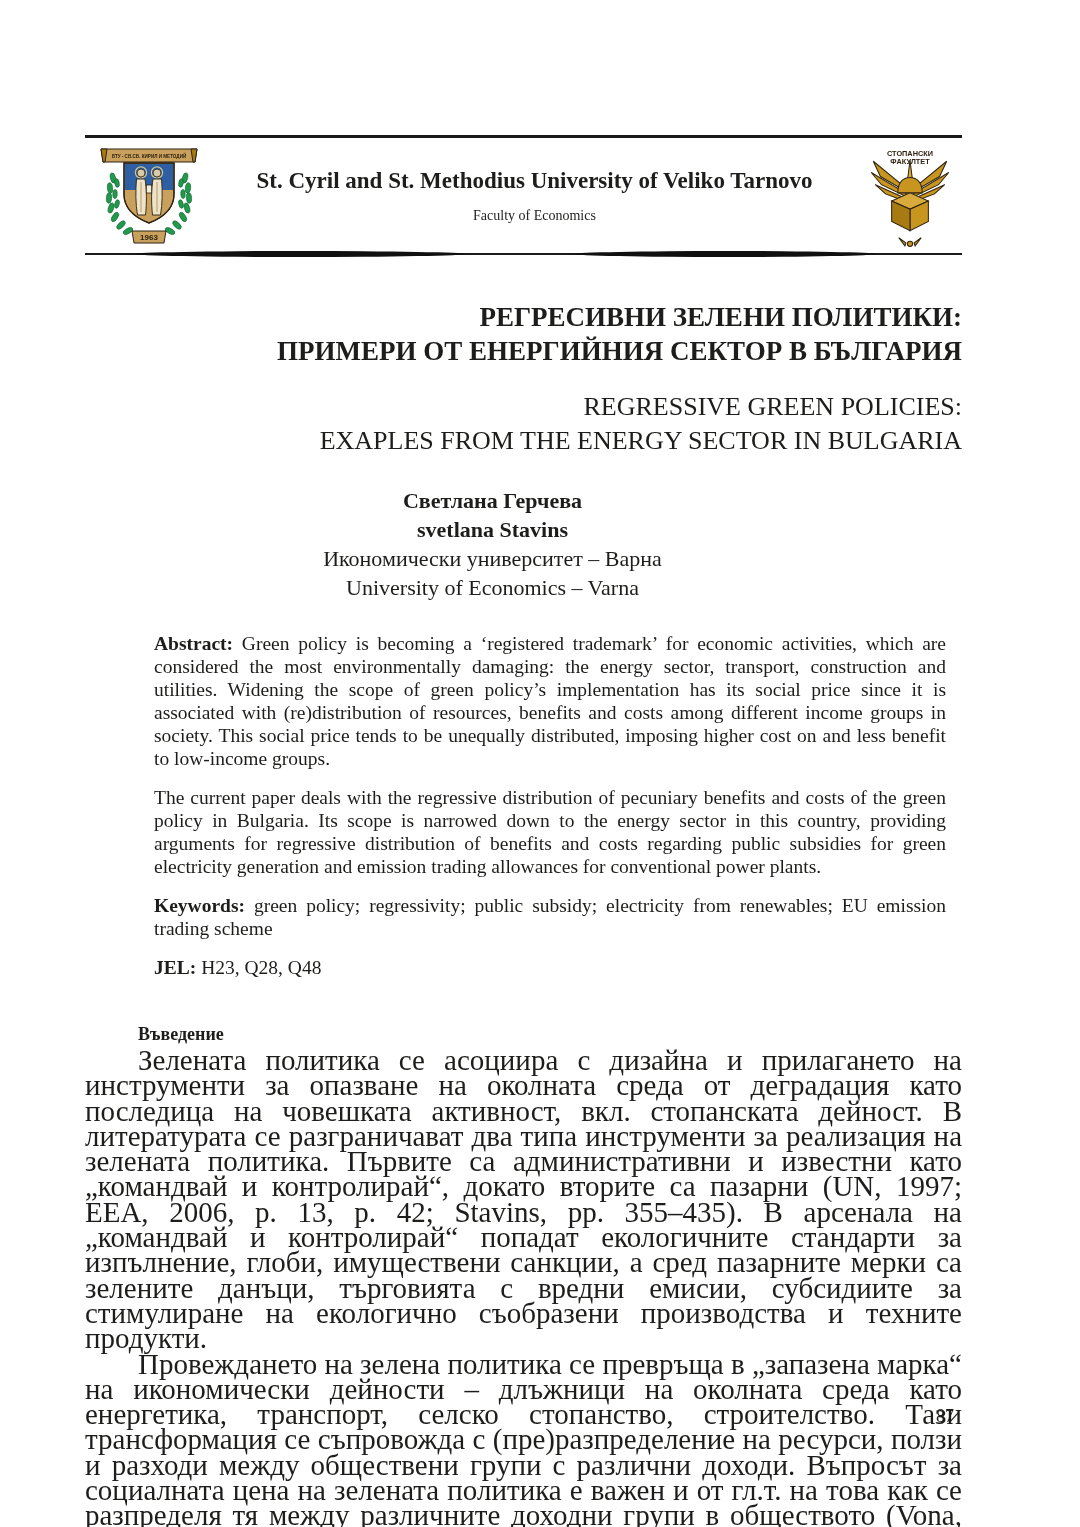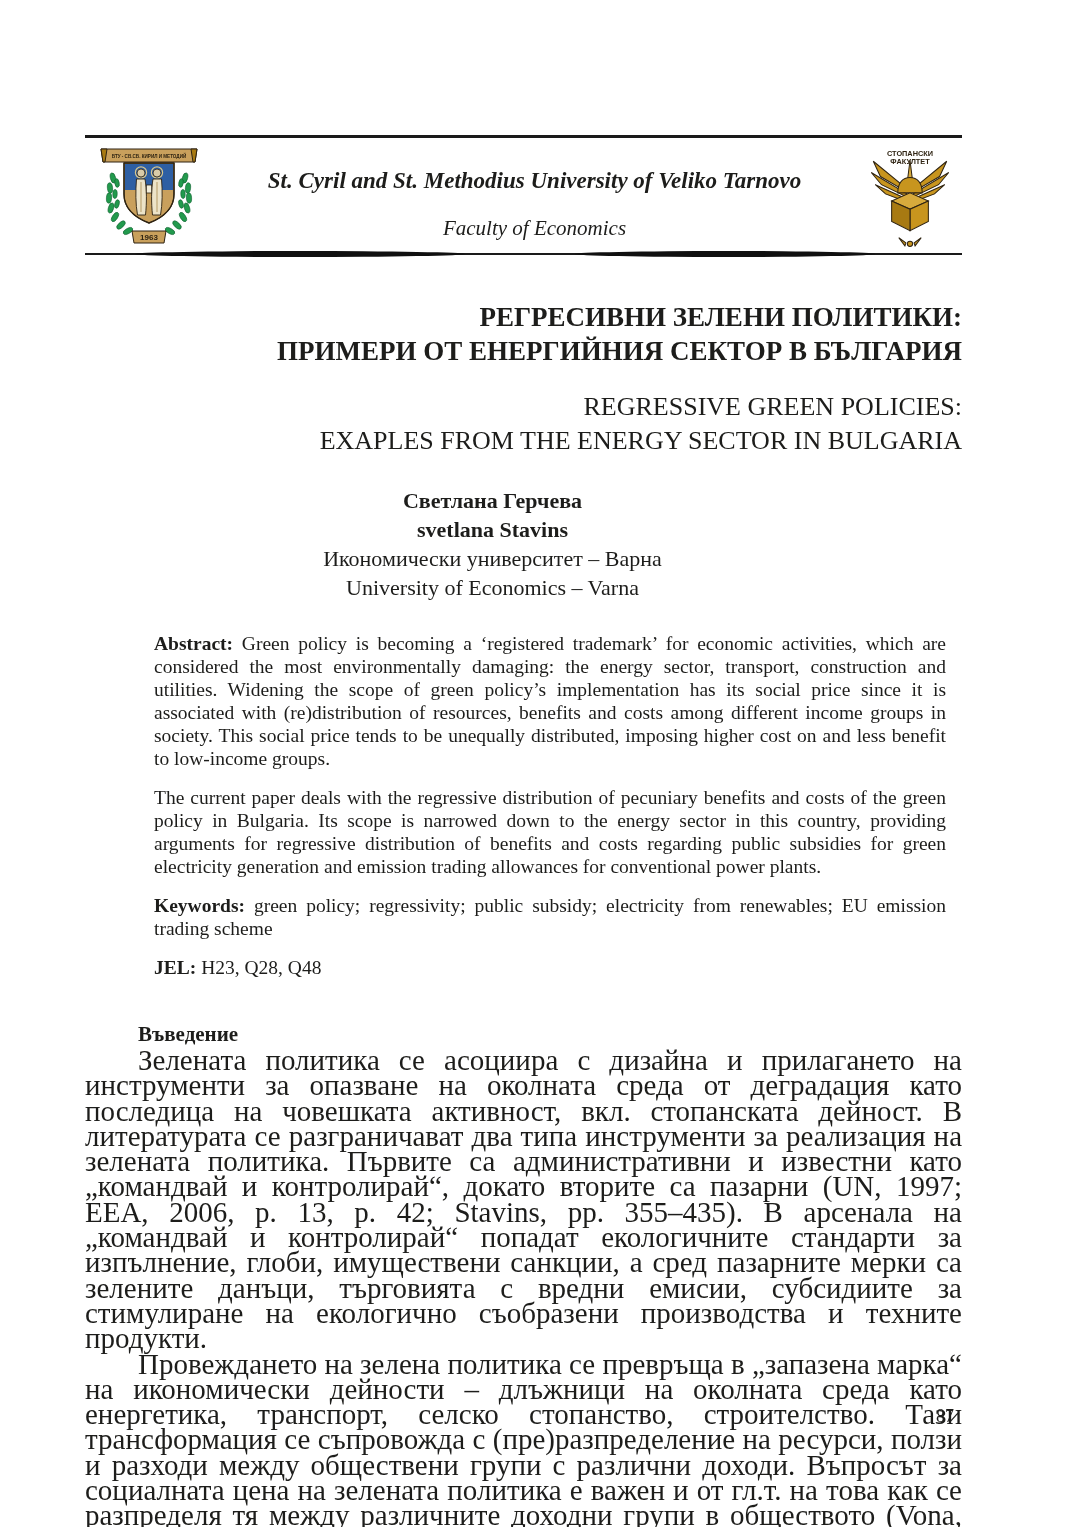--- a/index.html
+++ b/index.html
@@ -11,40 +11,40 @@
     background:#fff;
     font-family:"Liberation Serif", serif;
     color:var(--text,#1d1d1b);
     overflow:hidden;
   }
   
   .rule-top{height:3px;background:var(--rule,#1a1a1a);margin-top:135px;}
   .header-row{display:flex;align-items:flex-start;height:113px;}
   .logo-left{margin-left:8px;margin-top:8px;}
   .logo-right{margin-right:6px;margin-top:10px;}
-  .header-text{flex:1;text-align:center;padding-top:28px;font-style:italic;}
+  .header-text{flex:1;text-align:center;padding-top:28px;}
   .uni-name{font-weight:bold;font-size:23px;line-height:30px;}
-  .fac-name{font-size:21px;line-height:28px;margin-top:18px;}
+  .fac-name{font-size:14px;line-height:28px;margin-top:6px;}
   .rule-fancy{position:relative;height:7px;}
   .rule-fancy .line{position:absolute;top:2px;left:0;right:0;height:2px;background:var(--rule,#1a1a1a);}
   .rule-fancy .lens{position:absolute;top:0;height:6px;border-radius:50%;background:#101010;}
   .lens-1{left:50px;width:330px;}
   .lens-2{left:490px;width:300px;}
   
   .title-bg{margin-top:42px;text-align:right;font-weight:bold;font-size:27px;line-height:34px;}
   .title-en{margin-top:22px;text-align:right;font-size:26px;line-height:34px;font-weight:normal;}
   
   .author{margin-top:28px;text-align:center;padding-right:62px;font-size:22px;line-height:29px;}
   .author .bold{font-weight:bold;}
   
   .abstract{margin-top:30px;margin-left:53px;font-size:19.5px;line-height:23px;text-align:justify;}
   .abstract p{margin:16px;}
   .lbl{font-weight:bold;}
   
-  .intro-heading{margin-top:42px;margin-left:53px;font-weight:bold;font-size:21px;line-height:27px;}
+  .intro-heading{margin-top:42px;margin-left:53px;font-weight:bold;font-size:18px;line-height:27px;}
   .intro p{margin:0;font-size:29px;line-height:25.3px;text-align:justify;text-indent:53px;}
   
   .page-number{position:absolute;top:1406px;right:126px;font-size:18px;}
   
   .gold{fill:var(--logo-gold,#c8951e);stroke:#2e2312;stroke-width:1;}
   .gold-dk{fill:#a87a12;stroke:#2e2312;stroke-width:1;}
   .gold-lt{fill:#d8ab3c;stroke:#2e2312;stroke-width:1;}
   .tan{fill:var(--logo-tan,#c9a05c);stroke:#2e2312;stroke-width:1;}
   .blue{fill:var(--logo-blue,#2e5fa3);}
   .leaf{fill:var(--wreath-green,#229a4d);stroke:#0c5f2d;stroke-width:0.6;}

